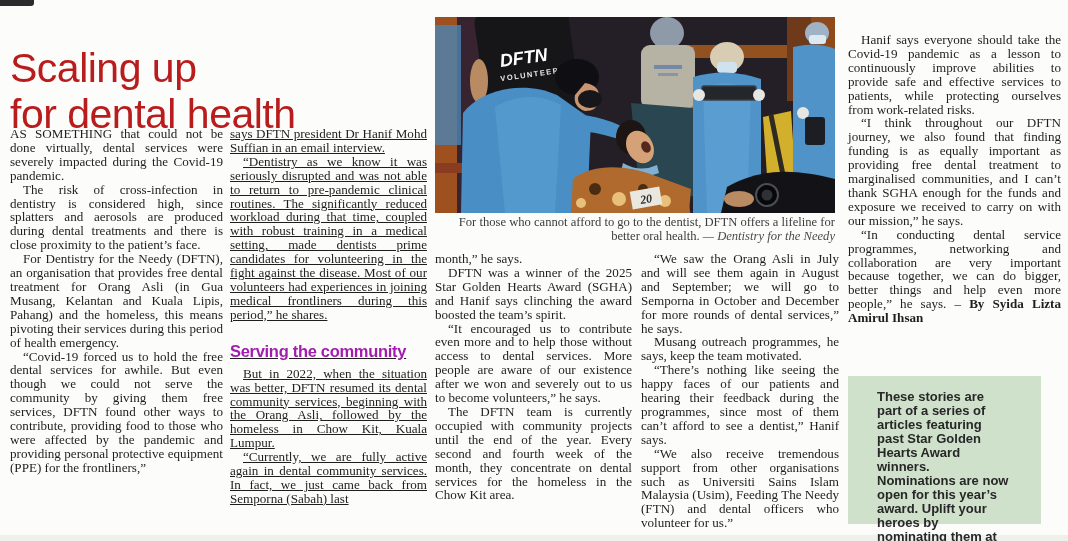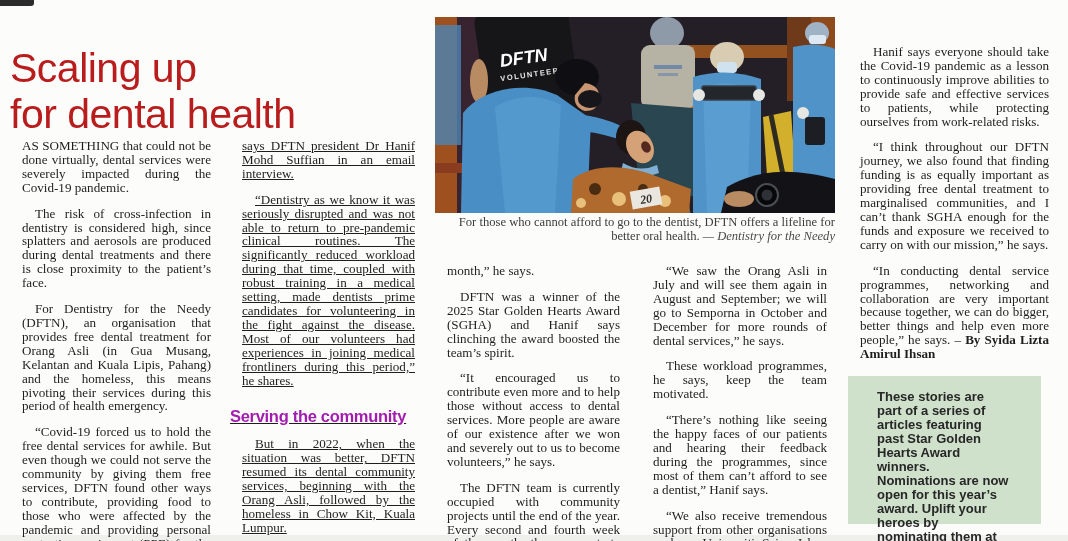--- a/index.html
+++ b/index.html
@@ -6,21 +6,21 @@
   .page{position:relative;width:1068px;height:541px;background:#fcfcfb;overflow:hidden;
         font-family:"Liberation Serif", serif;}
   .scan-mark{position:absolute;left:0;top:0;width:34px;height:6px;background:#2b2b2b;border-radius:0 0 3px 0;}
   .bottom-strip{position:absolute;left:0;top:535px;width:100%;height:6px;background:#efefec;}
 
   .headline{position:absolute;left:10px;top:18px;width:420px;
             font-family:"Liberation Sans", sans-serif;font-weight:400;
             font-size:41px;line-height:46px;color:#b91c1c;letter-spacing:-0.5px;}
 
   .col{position:absolute;font-size:13.1px;line-height:13.9px;color:#1e1e1e;text-align:justify;}
-  .col p{margin:12px;text-indent:13px;}
+  .col p{margin:0;text-indent:13px;}
   .col.flush-first p:first-child{text-indent:0;}
 
   .col1{left:10px;top:127px;width:213px;}
   .col2{left:230px;top:127px;width:197px;text-decoration:underline;}
   .col3{left:435px;top:252px;width:197px;}
   .col4{left:641px;top:252px;width:198px;}
   .col5{left:848px;top:33px;width:213px;}
 
   .subhead{font-family:"Liberation Sans", sans-serif;font-weight:700;
            font-size:16.5px;line-height:17px;letter-spacing:-0.3px;color:#a21caf;
@@ -169,21 +169,21 @@
 
   <div class="col col3 flush-first">
       <p>month,” he says.</p>
       <p>DFTN was a winner of the 2025 Star Golden Hearts Award (SGHA) and Hanif says clinching the award boosted the team’s spirit.</p>
       <p>“It encouraged us to contribute even more and to help those without access to dental services. More people are aware of our existence after we won and severely out to us to become volunteers,” he says.</p>
       <p>The DFTN team is currently occupied with community projects until the end of the year. Every second and fourth week of the month, they concentrate on dental services for the homeless in the Chow Kit area.</p>
     </div>
 
   <div class="col col4">
       <p>“We saw the Orang Asli in July and will see them again in August and September; we will go to Semporna in October and December for more rounds of dental services,” he says.</p>
-      <p>These workload programmes, he says, keep the team motivated.</p>
+      <p>Musang outreach programmes, he says, keep the team motivated.</p>
       <p>“There’s nothing like seeing the happy faces of our patients and hearing their feedback during the programmes, since most of them can’t afford to see a dentist,” Hanif says.</p>
       <p>“We also receive tremendous support from other organisations such as Universiti Sains Islam Malaysia (Usim), Feeding The Needy (FTN) and dental officers who volunteer for us.”</p>
     </div>
 
   <div class="col col5">
     <div class="col" style="position:static;">
         <p>Hanif says everyone should take the Covid-19 pandemic as a lesson to continuously improve abilities to provide safe and effective services to patients, while protecting ourselves from work-related risks.</p>
         <p>“I think throughout our DFTN journey, we also found that finding funding is as equally important as providing free dental treatment to marginalised communities, and I can’t thank SGHA enough for the funds and exposure we received to carry on with our mission,” he says.</p>
       </div>
     <p class="byline"><span>“In conducting dental service programmes, networking and collaboration are very important because together, we can do bigger, better things and help even more people,” he says. – </span><strong>By Syida Lizta Amirul Ihsan</strong></p>

